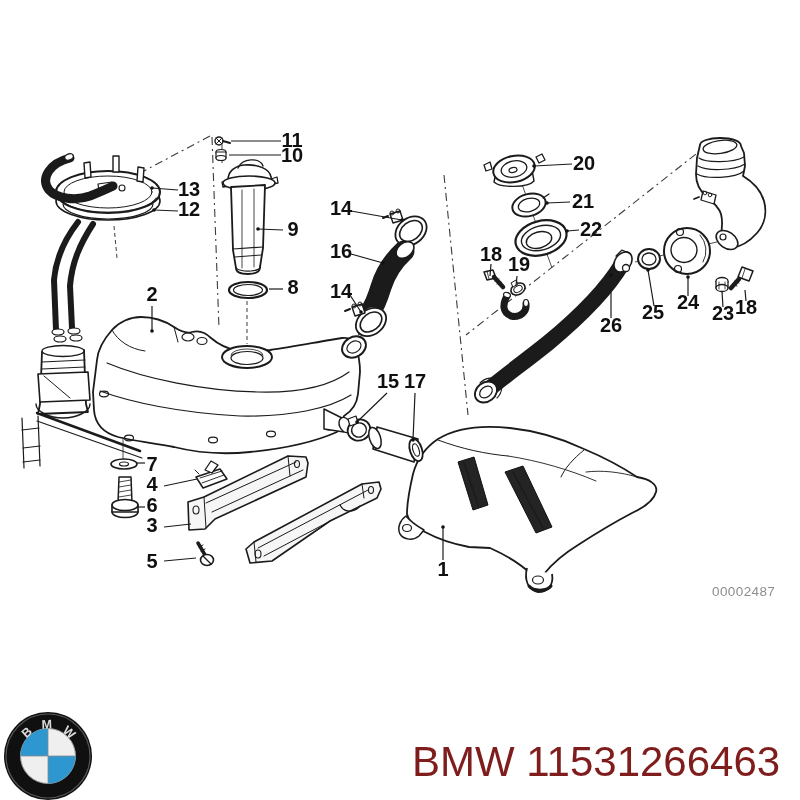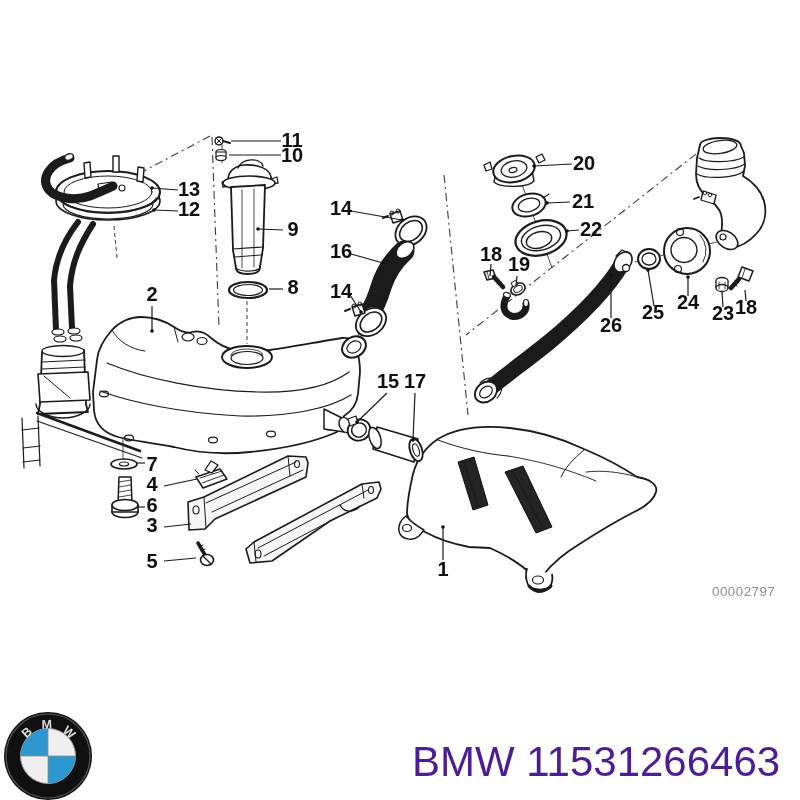--- a/index.html
+++ b/index.html
@@ -10,21 +10,21 @@
   .wf{fill:#ffffff;stroke:#1b1b1b;stroke-linejoin:round;}
   .gf{fill:#f6f6f6;stroke:#1b1b1b;stroke-linejoin:round;}
   .proj{fill:none;stroke:#3c3c3c;stroke-width:1.1;stroke-dasharray:8 4 2 4;}
   .dash{fill:none;stroke:#3c3c3c;stroke-width:1;stroke-dasharray:4 3;}
   .axis{fill:none;stroke:#3c3c3c;stroke-width:0.9;}
   .callout{font-family:"Liberation Sans",sans-serif;font-weight:bold;font-size:20px;fill:#101010;text-anchor:middle;}
   .leader{stroke:#1b1b1b;stroke-width:1.2;fill:none;}
   #watermark{position:absolute;left:712px;top:584px;font-size:13.5px;color:#8d8d8d;
              letter-spacing:0.4px;font-family:"Liberation Sans",sans-serif;}
   #caption{position:absolute;left:412px;top:740px;font-size:42px;line-height:44px;
-           color:#4c1d95;font-family:"Liberation Sans",sans-serif;font-weight:400;white-space:nowrap;}
+           color:#7f1d1d;font-family:"Liberation Sans",sans-serif;font-weight:400;white-space:nowrap;}
   #logo{position:absolute;left:2px;top:710px;}
   .logo-letter{font-family:"Liberation Sans",sans-serif;font-size:12.5px;font-weight:bold;
                fill:#dcdcdc;text-anchor:middle;}
 </style>
 </head>
 <body>
 
 <div id="stage">
 
   <svg id="art" width="800" height="800" viewBox="0 0 800 800">
@@ -397,21 +397,21 @@
         <text x="688" y="309" class="callout">24</text>
         <line x1="648" y1="270" x2="654" y2="306" class="leader"></line>
         <circle cx="648" cy="270" r="1.8" fill="#111"></circle>
         <text x="653" y="319" class="callout">25</text>
         <line x1="611" y1="275" x2="611" y2="318" class="leader"></line>
         <circle cx="611" cy="275" r="1.8" fill="#111"></circle>
         <text x="611" y="332" class="callout">26</text>
       </g>
   </svg>
 
-  <div id="watermark">00002797</div>
+  <div id="watermark">00002487</div>
 
   <svg id="logo" width="94" height="94" viewBox="0 0 94 94">
     <circle cx="46" cy="46" r="44" fill="#101010"></circle>
     <circle cx="46" cy="46" r="42" fill="none" stroke="#565656" stroke-width="1.2"></circle>
     <circle cx="46" cy="46" r="27.5" fill="#efefef" stroke="#9a9a9a" stroke-width="1"></circle>
     <path d="M46,46 L46,18.5 A27.5,27.5 0 0 0 18.5,46 Z" fill="#2f97cf"></path>
     <path d="M46,46 L46,73.5 A27.5,27.5 0 0 0 73.5,46 Z" fill="#2f97cf"></path>
     <path d="M46,18.5 L46,73.5 M18.5,46 L73.5,46" stroke="#8a8a8a" stroke-width="0.8" fill="none"></path>
     <text class="logo-letter" x="24.6" y="26.7" transform="rotate(-42 24.6 22.2)">B</text>
     <text class="logo-letter" x="44.9" y="18.5" transform="rotate(-2 44.9 14)">M</text>

